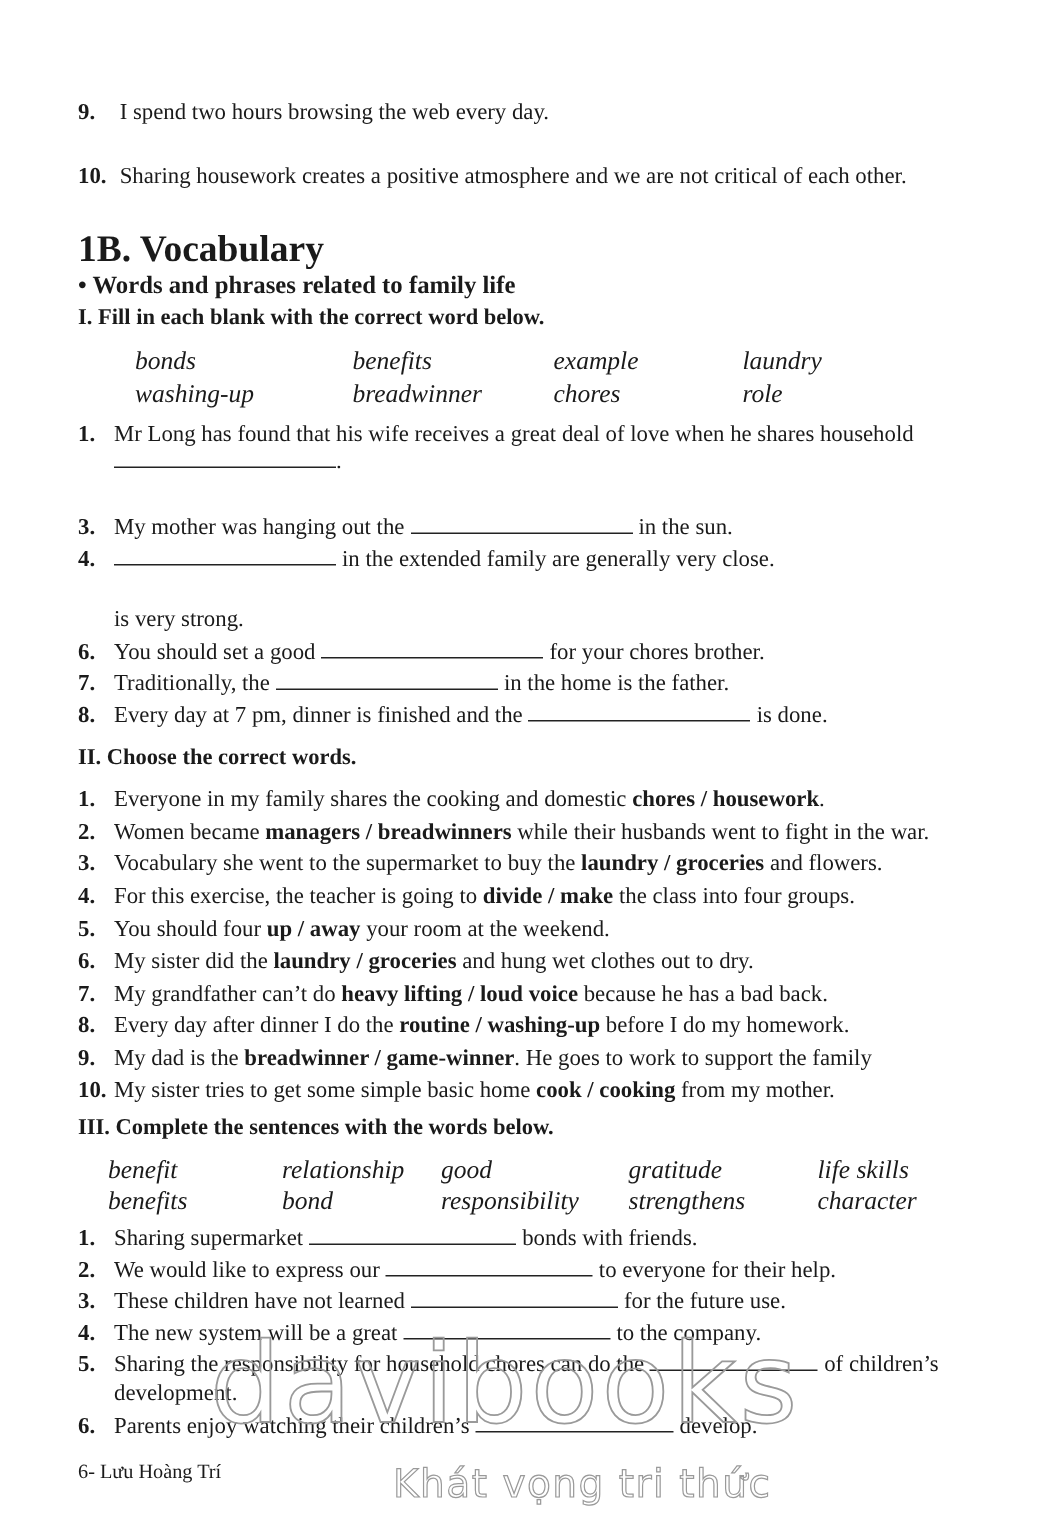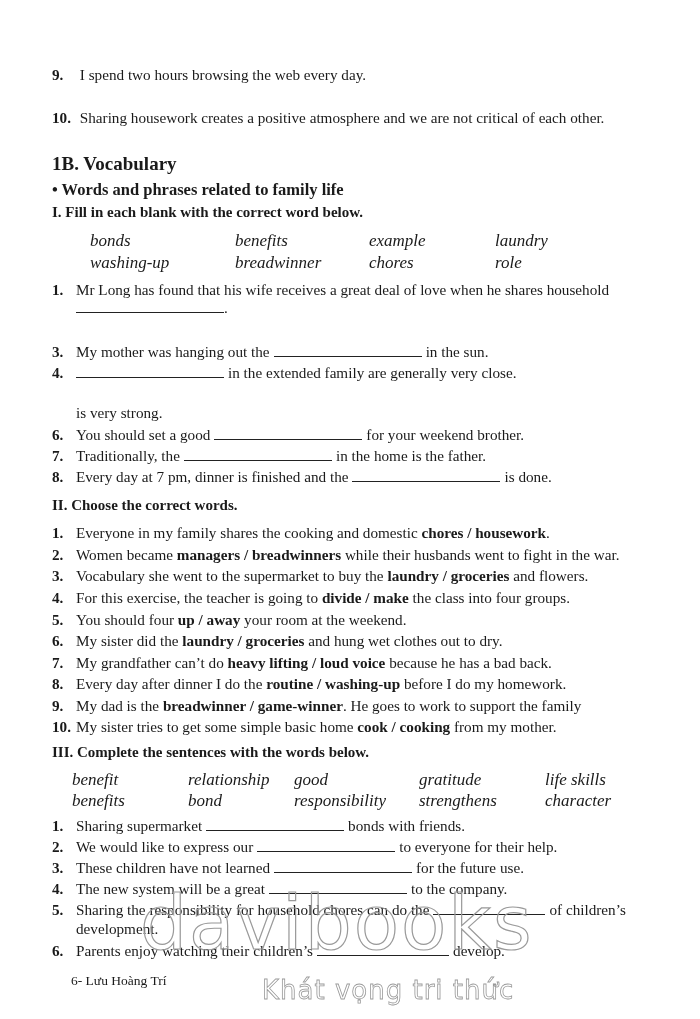--- a/index.html
+++ b/index.html
@@ -7,26 +7,26 @@
     width: 700px; height: 1019px; overflow: hidden;
     background: #ffffff; color: #1a1a1a;
     font-family: "Liberation Serif", serif;
     position: relative;
   }
   .page { position: absolute; left: 0; top: 0; width: 700px; height: 947px; }
   .line { position: absolute; left: 52px; font-size: 15.2px; white-space: nowrap; }
   .num { font-weight: bold; display: inline-block; width: 24px; }
   .b { font-weight: bold; }
   .blank { display: inline-block; border-bottom: 1px solid #222; height: 12px; vertical-align: baseline; margin: 0 4px; }
-  .h1 { position: absolute; left: 52px; font-size: 19px; font-weight: bold; }
+  .h1 { position: absolute; left: 52px; font-size: 25px; font-weight: bold; }
   .h2 { position: absolute; left: 52px; font-size: 16.5px; font-weight: bold; }
   .h3 { position: absolute; left: 52px; font-size: 15px; font-weight: bold; }
   .word { position: absolute; font-style: italic; font-size: 17px; }
   .cont { position: absolute; left: 76px; font-size: 15.2px; white-space: nowrap; }
-  .footer { position: absolute; left: 52px; top: 973px; font-size: 13.5px; margin-left: 19px; }
+  .footer { position: absolute; left: 52px; top: 973px; font-size: 13.5px; }
   .wm1 {
     position: absolute; left: 140px; top: 880px; font-family: "DejaVu Sans", sans-serif;
     font-size: 74px; letter-spacing: 2px; color: transparent;
     -webkit-text-stroke: 1.2px #9a9a9a; pointer-events: none;
   }
   .wm2 {
     position: absolute; left: 262px; top: 975px; font-family: "DejaVu Sans", sans-serif;
     font-size: 26px; letter-spacing: 1px; color: transparent;
     -webkit-text-stroke: 0.8px #9a9a9a; pointer-events: none;
   }
@@ -67,21 +67,21 @@
     <span class="blank" style="width:148px;margin-left:0"></span><span style="margin-left:-4px">.</span>
   </div>
   <div class="line" style="top:343px">
     <span class="num">3.</span><span>My mother was hanging out the</span><span class="blank" style="width:148px"></span><span>in the sun.</span>
   </div>
   <div class="line" style="top:364px">
     <span class="num">4.</span><span class="blank" style="width:148px;margin-left:0"></span><span>in the extended family are generally very close.</span>
   </div>
   <div class="cont" style="top:404px">is very strong.</div>
   <div class="line" style="top:426px">
-    <span class="num">6.</span><span>You should set a good</span><span class="blank" style="width:148px"></span><span>for your weekend brother.</span>
+    <span class="num">6.</span><span>You should set a good</span><span class="blank" style="width:148px"></span><span>for your chores brother.</span>
   </div>
   <div class="line" style="top:447px">
     <span class="num">7.</span><span>Traditionally, the</span><span class="blank" style="width:148px"></span><span>in the home is the father.</span>
   </div>
   <div class="line" style="top:468px">
     <span class="num">8.</span><span>Every day at 7 pm, dinner is finished and the</span><span class="blank" style="width:148px"></span><span>is done.</span>
   </div>
 
   <div class="h3" style="top:497px">II. Choose the correct words.</div>
   <div id="ex2">

